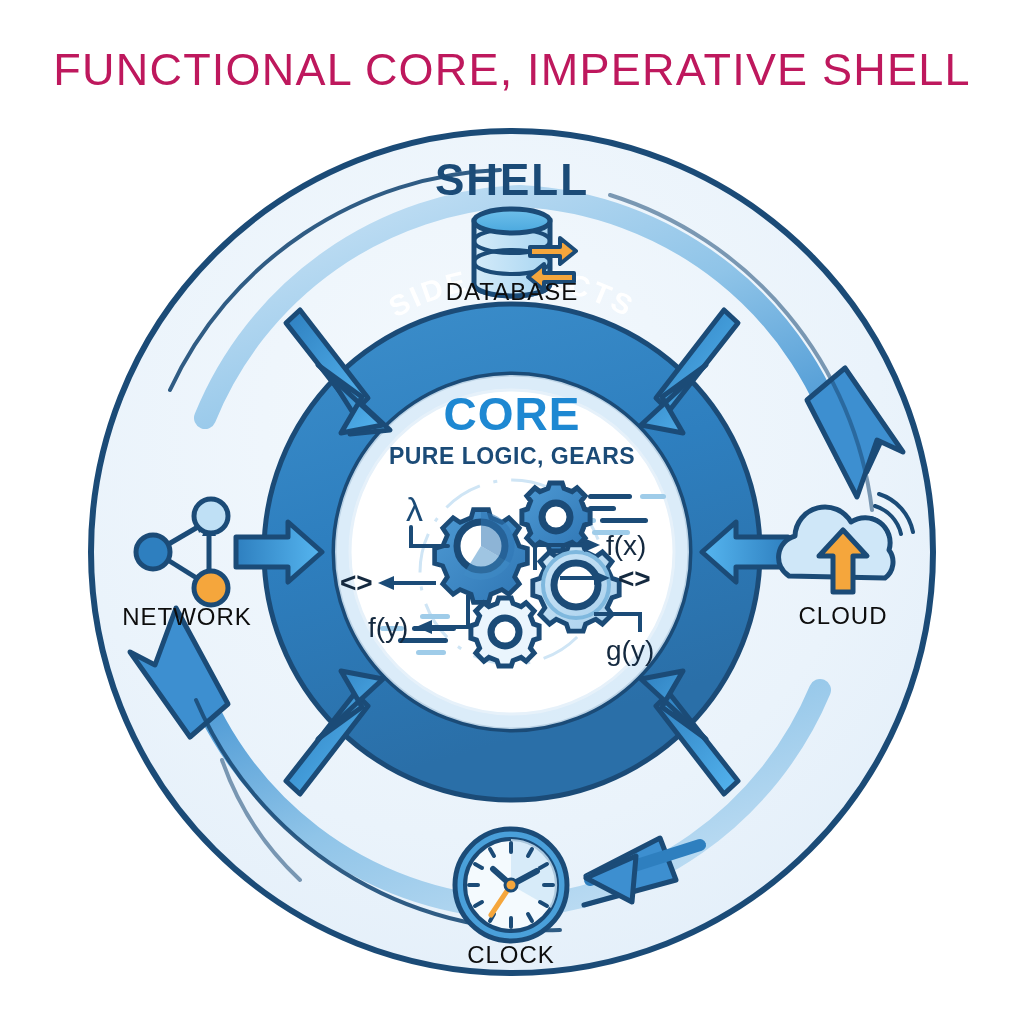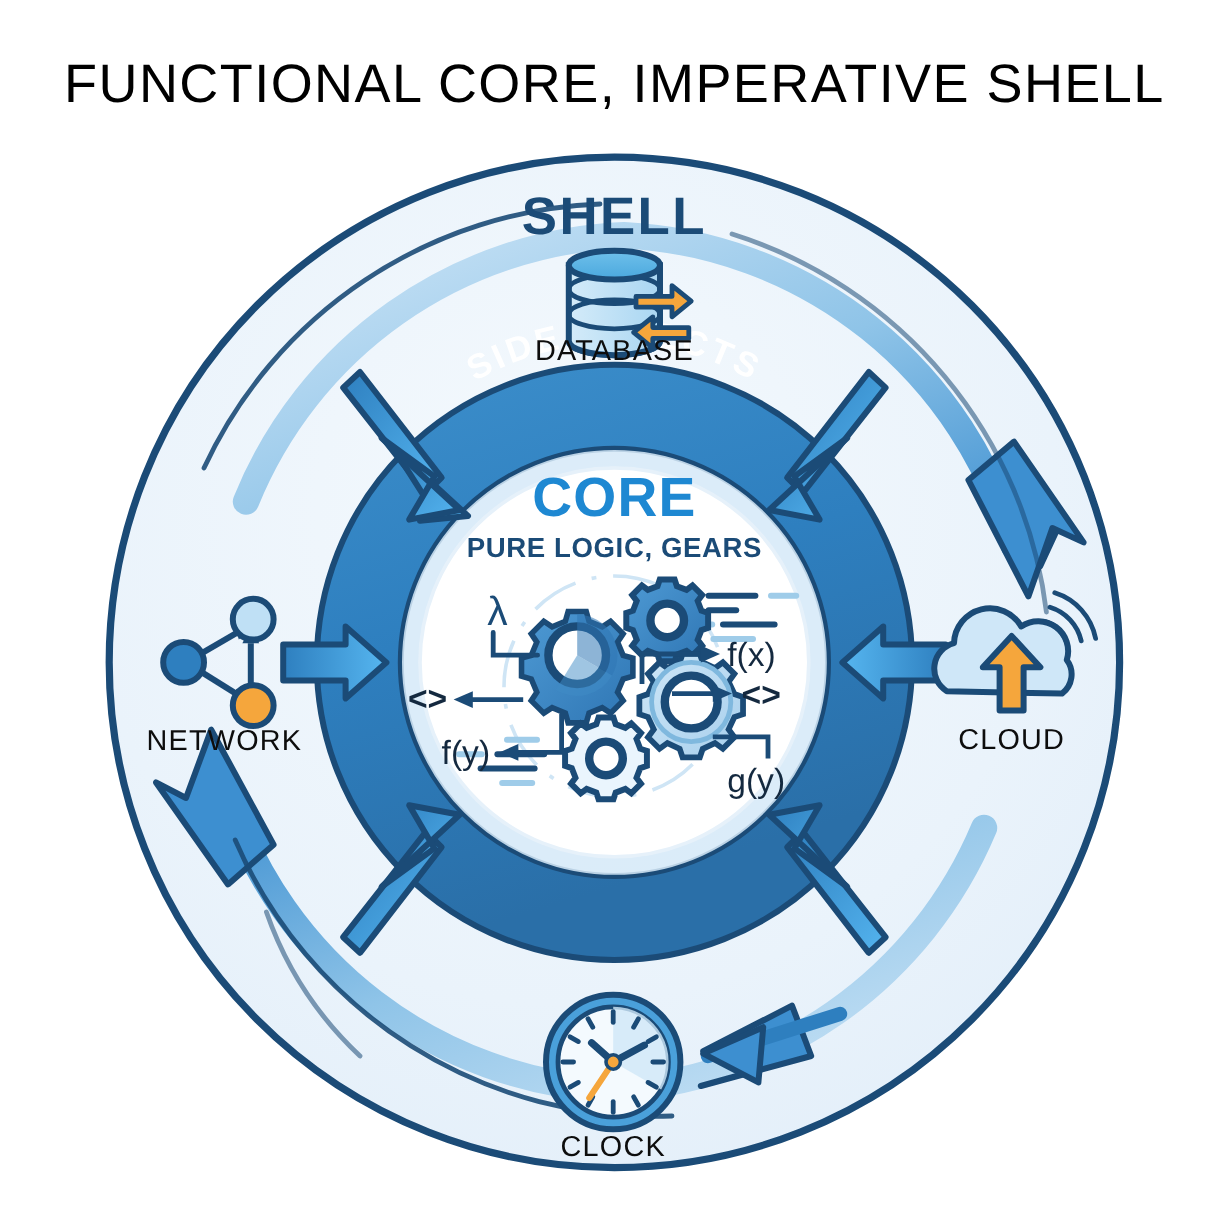--- a/index.html
+++ b/index.html
@@ -3,21 +3,21 @@
 <meta charset="utf-8">
 <style>
   html,body{margin:0;padding:0;background:#ffffff;}
   body{
     width:1024px;height:1024px;overflow:hidden;
     font-family:"Liberation Sans","DejaVu Sans",sans-serif;
   }
   #stage{position:relative;width:1024px;height:1024px;background:#ffffff;}
   #title{
     position:absolute;left:0;top:44px;width:1024px;text-align:center;
-    font-size:45px;letter-spacing:1.2px;font-weight:400;color:#000000;
+    font-size:45px;letter-spacing:1.2px;font-weight:400;color:#be185d;
     font-family:"Liberation Sans","DejaVu Sans",sans-serif;
     white-space:nowrap;
   }
   svg#diagram{position:absolute;left:0;top:0;width:1024px;height:1024px;display:block;}
   .lbl{font-family:"Liberation Sans","DejaVu Sans",sans-serif;}
 </style>
 </head>
 <body>
 
 <div id="stage">

